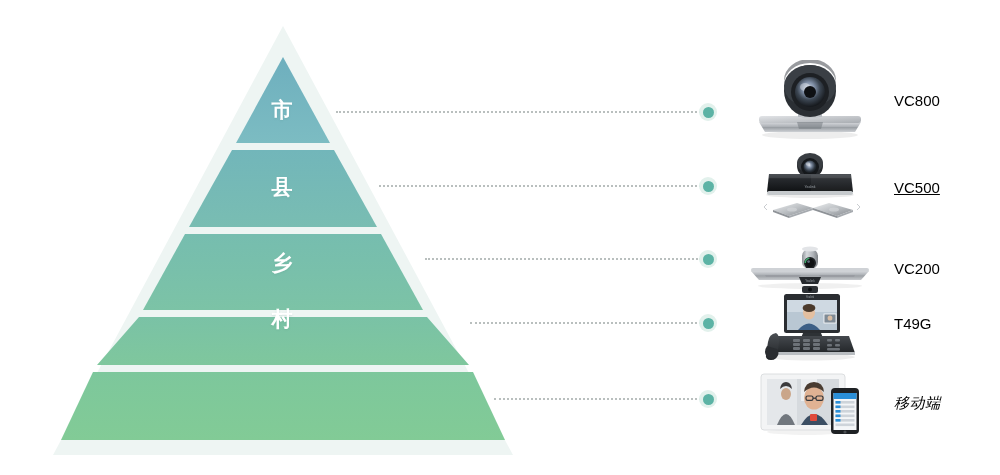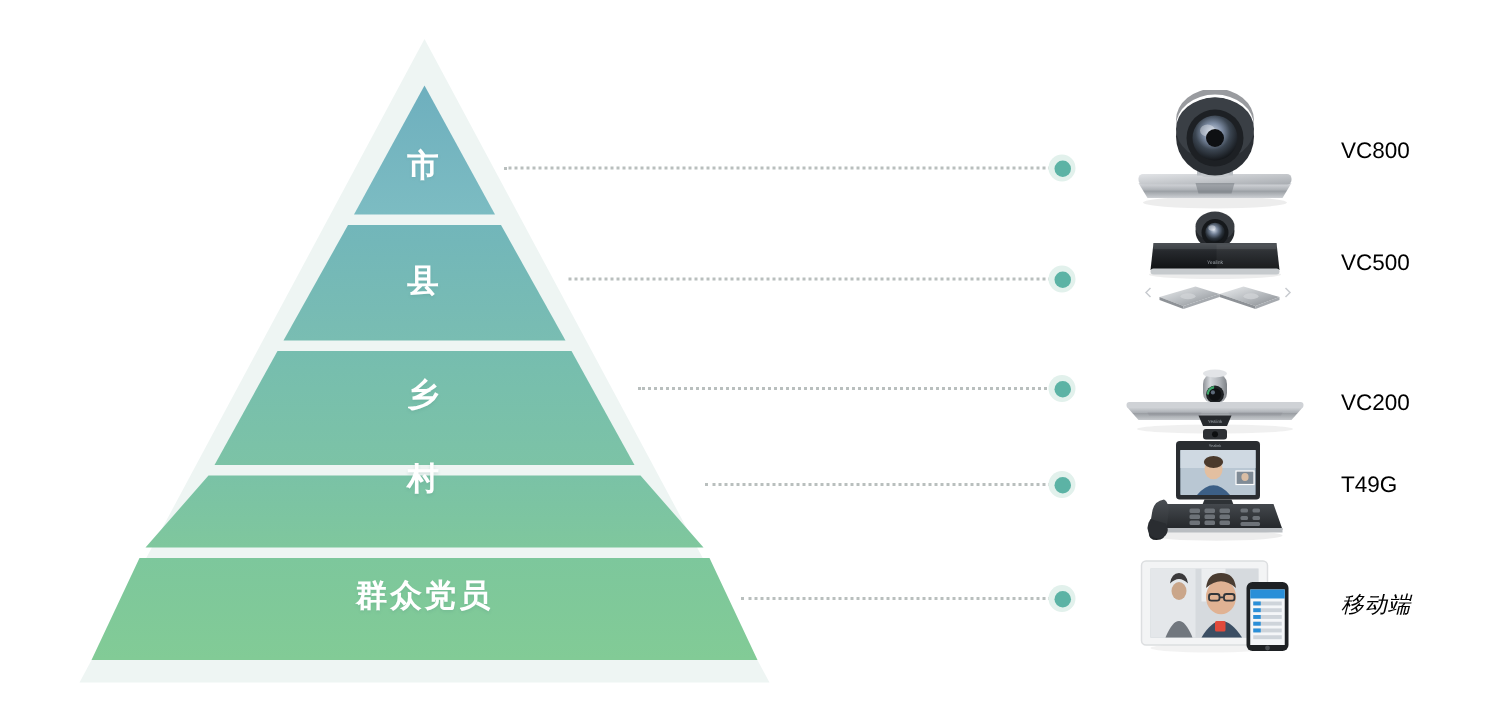--- a/index.html
+++ b/index.html
@@ -129,21 +129,20 @@
 
     <polygon points="427,317 469,365 97,365 139,317" fill="url(#g4)"></polygon>
 
     <polygon points="473,372 505,440 61,440 93,372" fill="url(#g5)"></polygon>
   </svg>
 
   <div class="tier-label" style="left:243px; top:96px; width:80px; font-size:21px;">市</div>
   <div class="tier-label" style="left:243px; top:173px; width:80px; font-size:21px;">县</div>
   <div class="tier-label" style="left:243px; top:249px; width:80px; font-size:21px;">乡</div>
   <div class="tier-label" style="left:243px; top:305px; width:80px; font-size:21px;">村</div>
-  <div class="tier-label" style="left:203px; top:383px; width:160px; font-size:21px;">群众党员</div>
 
   <div class="connector" style="left:336px; top:111px; width:365px;"></div>
   <div class="node-dot" style="left:699px; top:103px;"></div>
 
   <div class="connector" style="left:379px; top:185px; width:322px;"></div>
   <div class="node-dot" style="left:699px; top:177px;"></div>
 
   <div class="connector" style="left:425px; top:258px; width:276px;"></div>
   <div class="node-dot" style="left:699px; top:250px;"></div>
 
@@ -188,21 +187,21 @@
         <path d="M39,20 A26,21 0 0,1 91,20 L91,24 A26,21 0 0,0 39,24 Z" fill="#55595f" opacity="0.6"></path>
         <ellipse cx="65" cy="32" rx="19" ry="19" fill="#1d2024"></ellipse>
         <ellipse cx="65" cy="32" rx="15" ry="15" fill="url(#lensg)"></ellipse>
         <ellipse cx="60" cy="27" rx="5" ry="4" fill="#ffffff" opacity="0.35"></ellipse>
         <ellipse cx="65" cy="32" rx="6" ry="6" fill="#0e1013"></ellipse>
       </svg>
     </div>
     <div class="product-label">VC800</div>
   </div>
 
-  <div class="product-row" style="left:740px; top:136px;">
+  <div class="product-row" style="left:740px; top:148px;text-decoration:underline;">
     <div class="product-figure" style="height:78px;">
       <svg width="130" height="78" viewBox="0 0 130 78">
         <defs>
           <linearGradient id="darkbox" x1="0" y1="0" x2="0" y2="1">
             <stop offset="0%" stop-color="#4a4e53"></stop>
               <stop offset="30%" stop-color="#26292d"></stop>
             <stop offset="100%" stop-color="#0f1113"></stop>
           </linearGradient>
           <linearGradient id="micg" x1="0" y1="0" x2="1" y2="1">
             <stop offset="0%" stop-color="#eceef0"></stop>

